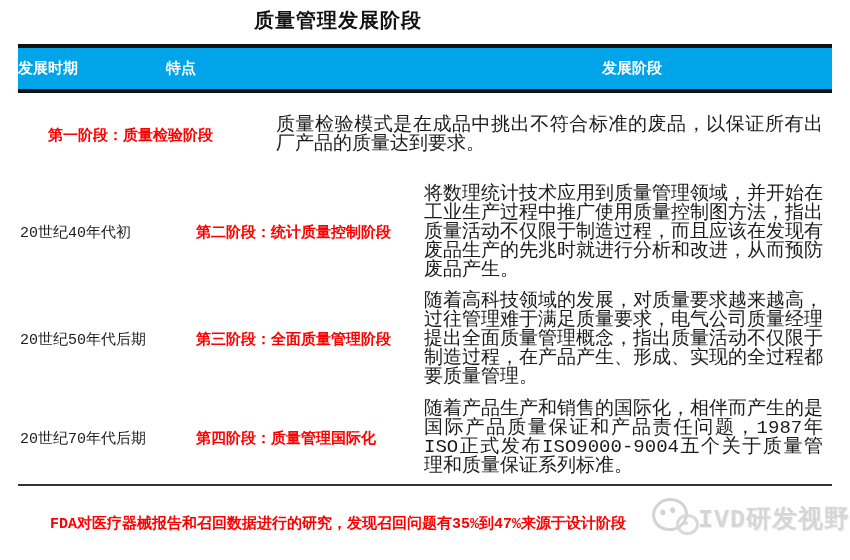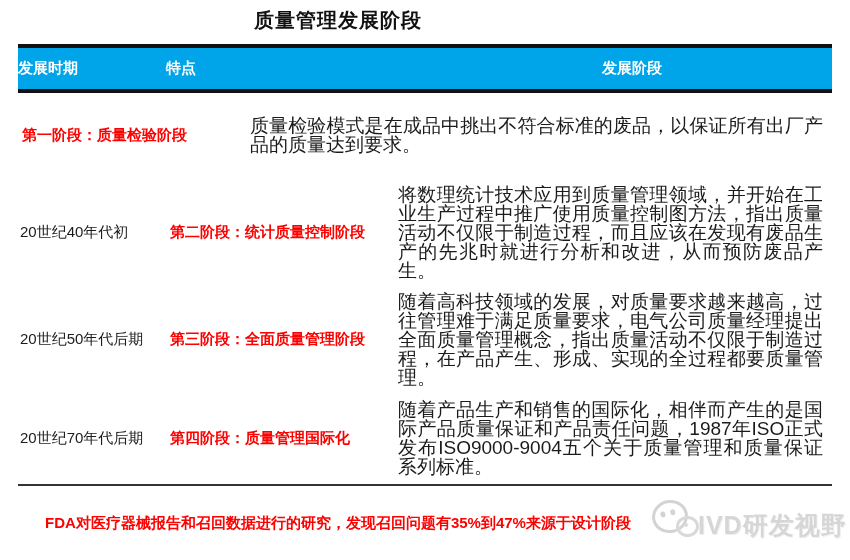--- a/index.html
+++ b/index.html
@@ -11,20 +11,21 @@
     overflow: hidden;
     font-family: "Liberation Sans", "DejaVu Sans", sans-serif;
     color: #1b1b1b;
     position: relative;
   }
   .page {
     position: relative;
     width: 676px;
     height: 560px;
     background: #ffffff;
+    font-family: Liberation Mono, monospace;
   }
   .doc-title {
     position: absolute;
     top: 7px;
     left: 0;
     width: 100%;
     text-align: center;
     font-size: 20px;
     font-weight: bold;
     letter-spacing: 1px;
@@ -74,20 +75,21 @@
     font-size: 15px;
     color: #1b1b1b;
   }
   .cell-stage {
     width: 230px;
     padding-left: 4px;
     box-sizing: border-box;
     font-size: 15px;
     font-weight: bold;
     color: #FE0000;
+    margin-left: 26px;
   }
   .cell-features {
     flex: 1;
     padding-left: 2px;
     padding-right: 9px;
     box-sizing: border-box;
     font-size: 19px;
     line-height: 19px;
     color: #1b1b1b;
     text-align: justify;
@@ -106,21 +108,21 @@
     font-weight: bold;
     color: #FE0000;
   }
   .watermark {
     position: absolute;
     left: 650px;
     top: 494px;
     width: 195px;
     height: 48px;
     display: flex;
-    align-items: flex-end;
+    align-items: center;
     opacity: 0.62;
     z-index: 5;
     pointer-events: none;
   }
   .wm-icon {
     position: relative;
     width: 48px;
     height: 44px;
     flex: 0 0 48px;
   }

